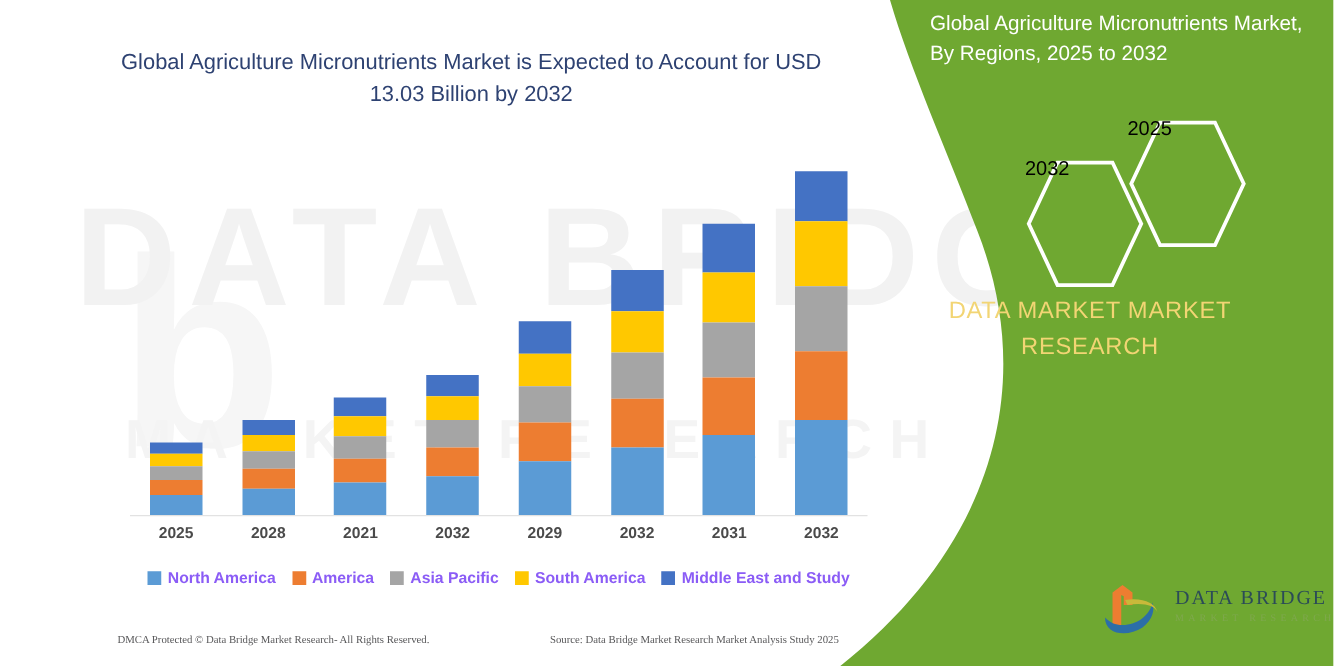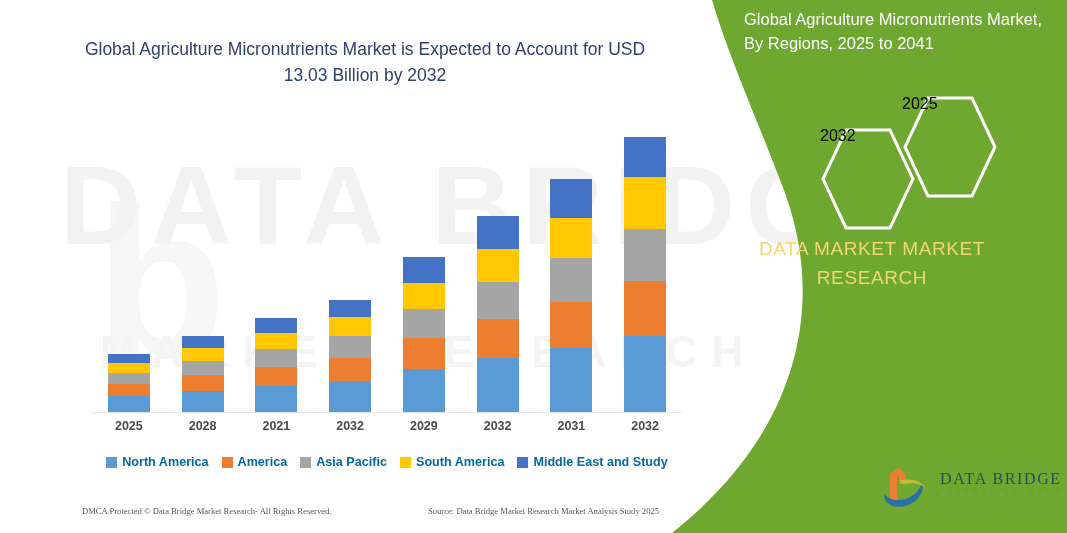--- a/index.html
+++ b/index.html
@@ -8,40 +8,40 @@
 
   
   .wm{position:absolute;left:0;top:0;width:1067px;height:533px;pointer-events:none;}
   .wm-big{position:absolute;left:60px;top:150px;width:700px;font-size:112px;font-weight:700;
           letter-spacing:10px;color:#f2f2f2;line-height:1;white-space:nowrap;}
   .wm-sub{position:absolute;left:100px;top:330px;width:640px;font-size:44px;font-weight:700;
           letter-spacing:14px;color:#f4f4f4;line-height:1;white-space:nowrap;}
   .wm-b{position:absolute;left:95px;top:175px;font-size:215px;font-weight:700;color:#f6f6f6;line-height:1;}
 
   
-  .chart-panel{position:absolute;left:0;top:0;width:740px;height:463px;text-decoration:underline;}
+  .chart-panel{position:absolute;left:12px;top:0;width:740px;height:463px;text-decoration:underline;}
   .chart-title{position:absolute;left:70px;top:36px;width:590px;text-align:center;
     font-size:17.5px;line-height:1.5;color:#2e4272;font-weight:400;}
 
   .plot{position:absolute;left:92px;top:100px;width:590px;height:312px;}
   .bars{position:absolute;left:0;bottom:0;width:100%;height:312px;display:flex;
         align-items:flex-end;justify-content:space-around;}
   .bar-col{width:72px;display:flex;flex-direction:column;justify-content:flex-end;align-items:center;height:100%;}
   .bar{width:42px;display:flex;flex-direction:column-reverse;}
   .seg{width:100%;}
 
   .axis-line{position:absolute;left:92px;top:412px;width:590px;height:1px;background:#e2e2e2;}
   .xlabels{position:absolute;left:92px;top:419px;width:590px;display:flex;justify-content:space-around;}
   .xlab{width:72px;text-align:center;font-size:12.5px;font-weight:700;color:#4a4a4a;}
 
   .legend{position:absolute;left:92px;top:455px;width:590px;display:flex;justify-content:center;
           align-items:center;gap:13px;}
   .lg-item{display:flex;align-items:center;gap:5px;}
   .lg-sw{width:11px;height:11px;display:inline-block;}
-  .lg-tx{font-size:12.6px;font-weight:700;color:#0369a1;white-space:nowrap;}
+  .lg-tx{font-size:12.6px;font-weight:700;color:#8b5cf6;white-space:nowrap;}
 
   .footer{position:absolute;left:0;top:506px;width:700px;}
   .f-left{position:absolute;left:82px;top:0;font-size:8.6px;color:#58585a;font-family:"Liberation Serif",serif;white-space:nowrap;}
   .f-right{position:absolute;left:428px;top:0;font-size:8.6px;color:#58585a;font-family:"Liberation Serif",serif;white-space:nowrap;}
 
   
   .green{position:absolute;right:0;top:0;width:395px;height:533px;overflow:hidden;}
   .green svg.shape{position:absolute;left:0;top:0;}
   .g-title{position:absolute;left:72px;top:8px;width:300px;font-size:16.5px;line-height:1.45;
            color:#ffffff;font-weight:400;}
@@ -186,21 +186,21 @@
       <div class="f-left">DMCA Protected © Data Bridge Market Research-  All Rights Reserved.</div>
       <div class="f-right">Source: Data Bridge Market Research  Market Analysis Study 2025</div>
     </div>
   </div>
 
   <div class="green">
     <svg class="shape" width="395" height="533" viewBox="0 0 395 533">
       <path id="greenpath" d="M 40 0 L 395 0 L 395 533 L 0 533 C 130 430 155 300 110 185 C 86 122 56 55 40 0 Z" fill="#6FA831"></path>
     </svg>
 
-    <div class="g-title">Global Agriculture Micronutrients Market, By Regions, 2025 to 2041</div>
+    <div class="g-title">Global Agriculture Micronutrients Market, By Regions, 2025 to 2032</div>
 
     <div class="hexwrap">
       <svg class="hex" style="left:110px;top:0px;" width="96" height="104" viewBox="0 0 96 104">
         <polygon points="26,3 70,3 93,52 70,101 26,101 3,52" fill="none" stroke="#ffffff" stroke-width="3"></polygon>
       </svg>
       <span class="hex" style="left:110px;top:0px;width:96px;height:104px;">2025</span>
 
       <svg class="hex" style="left:28px;top:32px;" width="96" height="104" viewBox="0 0 96 104">
         <polygon points="26,3 70,3 93,52 70,101 26,101 3,52" fill="none" stroke="#ffffff" stroke-width="3"></polygon>
       </svg>

